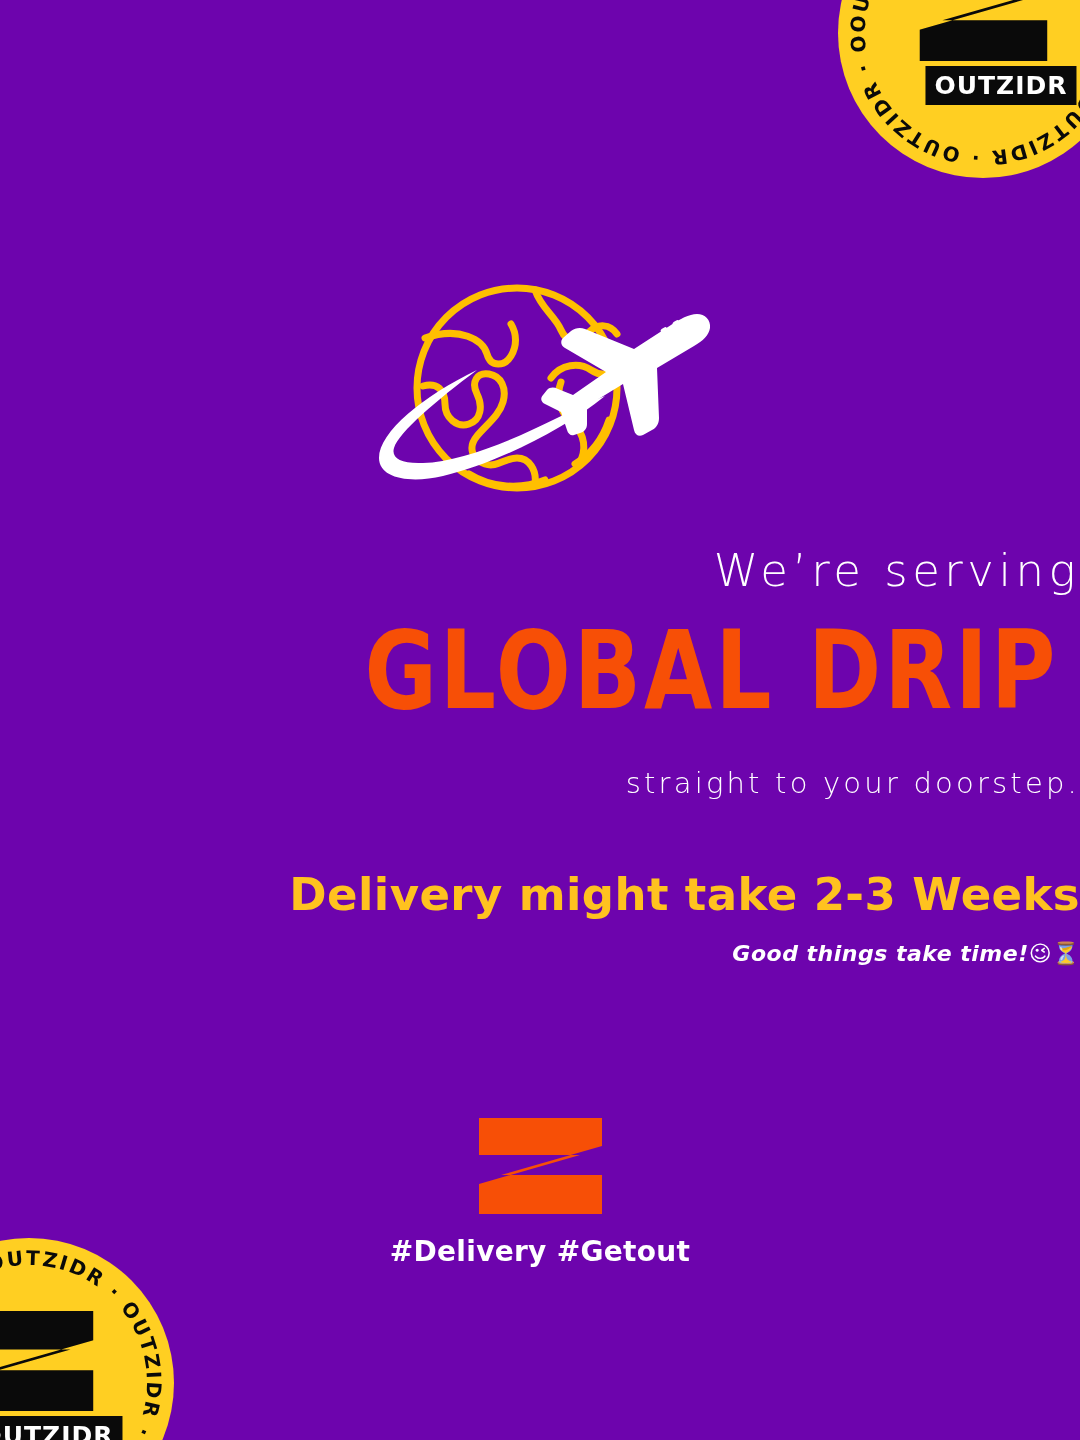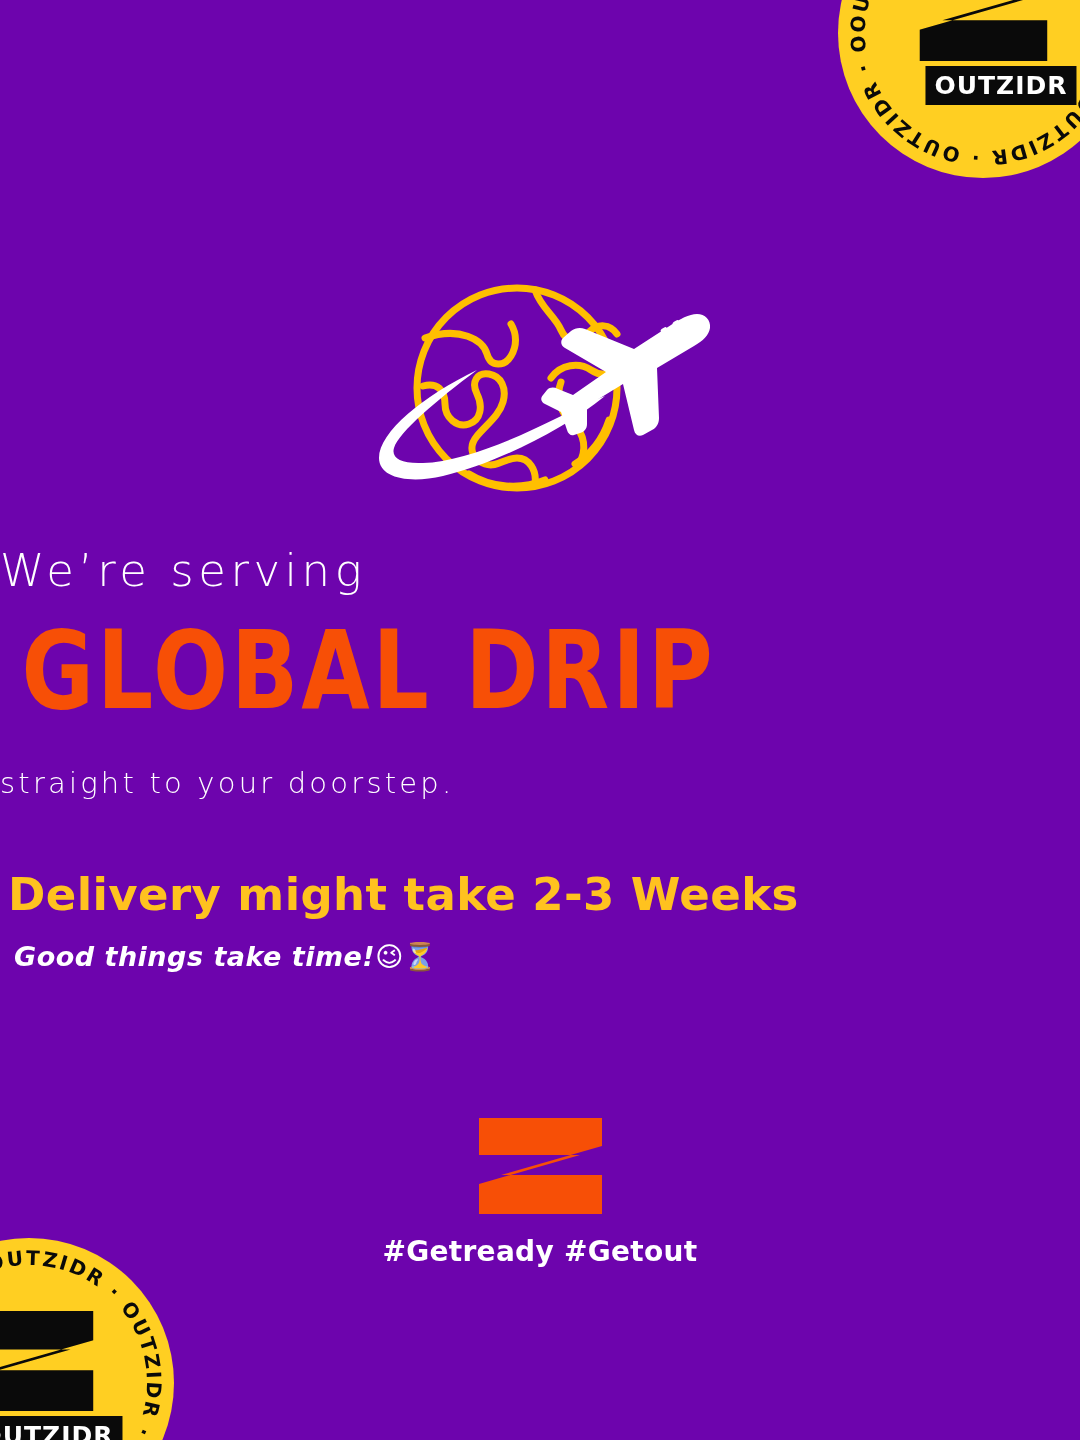--- a/index.html
+++ b/index.html
@@ -79,21 +79,21 @@
     height: 230px;
   }
   #globe-wrap svg { display: block; width: 100%; height: 100%; }
 
   
   #copy {
     position: absolute;
     left: 0;
     right: 0;
     top: 548px;
-    text-align: left;
+    text-align: right;
   }
   .line-serving {
     color: #FFFFFF;
     font-size: 45px;
     font-weight: 300;
     letter-spacing: 4.5px;
     line-height: 1.0;
     margin: 0;
   }
   .line-global {
@@ -118,21 +118,21 @@
   .line-delivery {
     color: #FFC21F;
     font-size: 45px;
     font-weight: bold;
     letter-spacing: 0.4px;
     line-height: 1.0;
     margin: 74px 0 0 8px;
   }
   .line-goodthings {
     color: #FFFFFF;
-    font-size: 27px;
+    font-size: 22px;
     font-weight: bold;
     font-style: italic;
     letter-spacing: 0.5px;
     line-height: 1.0;
     margin: 26px 0 0 0;
     padding-left: 14px;
   }
   .emoji {
     font-family: "DejaVu Sans", sans-serif;
     font-style: normal;
@@ -228,21 +228,21 @@
     <p class="line-delivery">Delivery might take 2-3 Weeks</p>
     <p class="line-goodthings"><span>Good things take time!</span><span class="emoji">😉⏳</span></p>
   </div>
 
   <div id="footer">
     <div id="footer-logo">
       <svg width="123" height="96" viewBox="0 0 123 96" xmlns="http://www.w3.org/2000/svg" aria-hidden="true">
         <path fill="#F74F06" d="M0 0 H123 V28 L22 57 H123 V96 H0 V66 L101 37 H0 Z"></path>
       </svg>
     </div>
-    <p class="hashtags">#Getready #Getout</p>
+    <p class="hashtags">#Delivery #Getout</p>
   </div>
 
   <div class="badge" id="badge-topright">
     <div class="badge-ring-text">
       <svg viewBox="0 0 290 290" xmlns="http://www.w3.org/2000/svg" aria-hidden="true">
         <defs>
           <path id="rimPathTop" d="M145,145 m-118,0 a118,118 0 1,1 236,0 a118,118 0 1,1 -236,0"></path>
         </defs>
         <text font-size="20">
           <textPath href="#rimPathTop" startOffset="0%">OUTZIDR · OUTZIDR · OUTZIDR · OUTZIDR · OUTZIDR · OUTZIDR ·</textPath>

